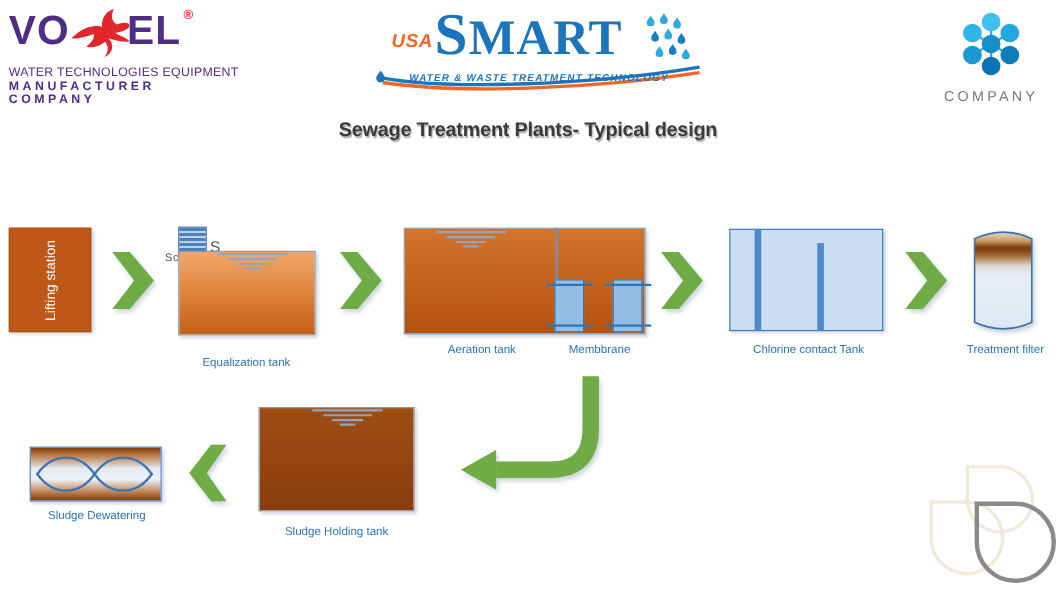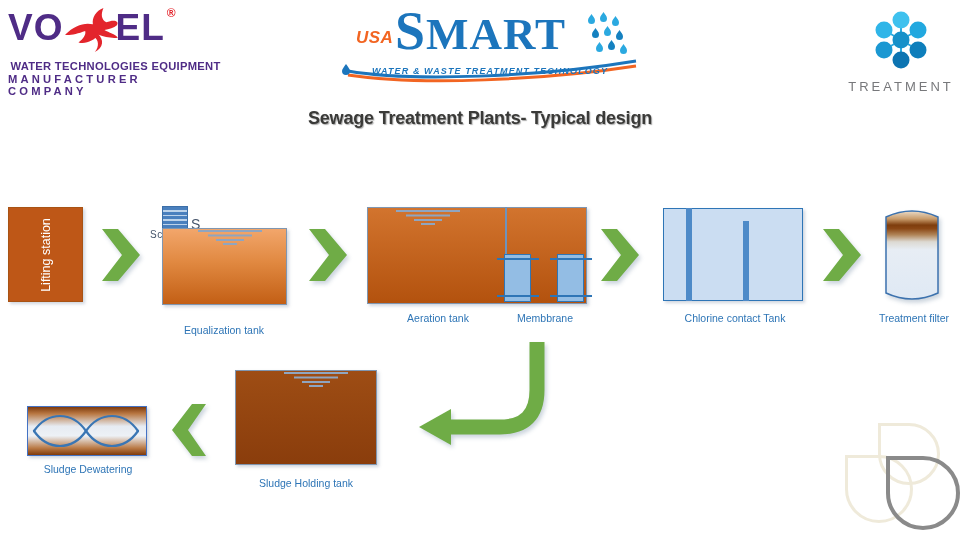--- a/index.html
+++ b/index.html
@@ -12,21 +12,21 @@
   }
   html,body{margin:0;padding:0;background:#e8e8e8;}
   .slide{position:relative;width:960px;height:540px;background:#ffffff;overflow:hidden;
          font-family:"Liberation Sans",sans-serif;}
   
   .vogel{position:absolute;left:8px;top:6px;width:215px;}
   .vogel-row{display:flex;align-items:flex-start;height:50px;}
   .vogel-txt{font-size:37px;font-weight:800;color:var(--vogel-purple);letter-spacing:1px;line-height:44px;}
   .vogel-eagle{margin:0 -6px -2px -4px;}
   .vogel-reg{color:var(--vogel-red);font-size:12px;font-weight:700;margin:0 0 2px 2px;}
-  .vogel-sub1{font-size:11.2px;font-weight:700;color:var(--vogel-purple);letter-spacing:.3px;margin-top:4px;text-align:center;}
+  .vogel-sub1{font-size:11.2px;font-weight:400;color:var(--vogel-purple);letter-spacing:.3px;margin-top:4px;}
   .vogel-sub2{font-size:11.2px;font-weight:700;color:var(--vogel-purple);letter-spacing:3.2px;margin-top:1px;}
 
   .smart{position:absolute;left:340px;top:4px;width:300px;height:92px;}
   .smart-usa{position:absolute;left:16px;top:24px;font-size:17px;font-weight:800;font-style:italic;
              color:var(--smart-orange);letter-spacing:.5px;}
   .smart-word{position:absolute;left:55px;top:-4px;font-family:"Liberation Serif",serif;font-weight:700;
               font-size:45px;color:var(--smart-blue);letter-spacing:1px;}
   .smart-word::first-letter{font-size:54px;}
   .smart-drops{position:absolute;left:243px;top:8px;}
   .smart-swoosh{position:absolute;left:0;top:54px;}
@@ -148,21 +148,21 @@
           <line x1="38" y1="32" x2="38" y2="50"></line>
       </g>
       <circle cx="38" cy="12" r="8.5" fill="#3FC1EE"></circle>
       <circle cx="21" cy="22" r="8.5" fill="#2FB5E8"></circle>
       <circle cx="55" cy="22" r="8.5" fill="#22A8DF"></circle>
       <circle cx="38" cy="32" r="8.5" fill="#1690C9"></circle>
       <circle cx="21" cy="42" r="8.5" fill="#1B98D2"></circle>
       <circle cx="55" cy="42" r="8.5" fill="#0E7EBB"></circle>
       <circle cx="38" cy="52" r="8.5" fill="#0C74B2"></circle>
     </svg>
-    <div class="aquatawa-name">TREATMENT</div>
+    <div class="aquatawa-name">COMPANY</div>
   </div>
 
   <div class="titleblock">
     <div class="title-l1">Sewage Treatment Plants- Typical design</div>
   </div>
 
   <div class="lifting box-shadow">
     <div class="lifting-txt">Lifting station</div>
   </div>
 

